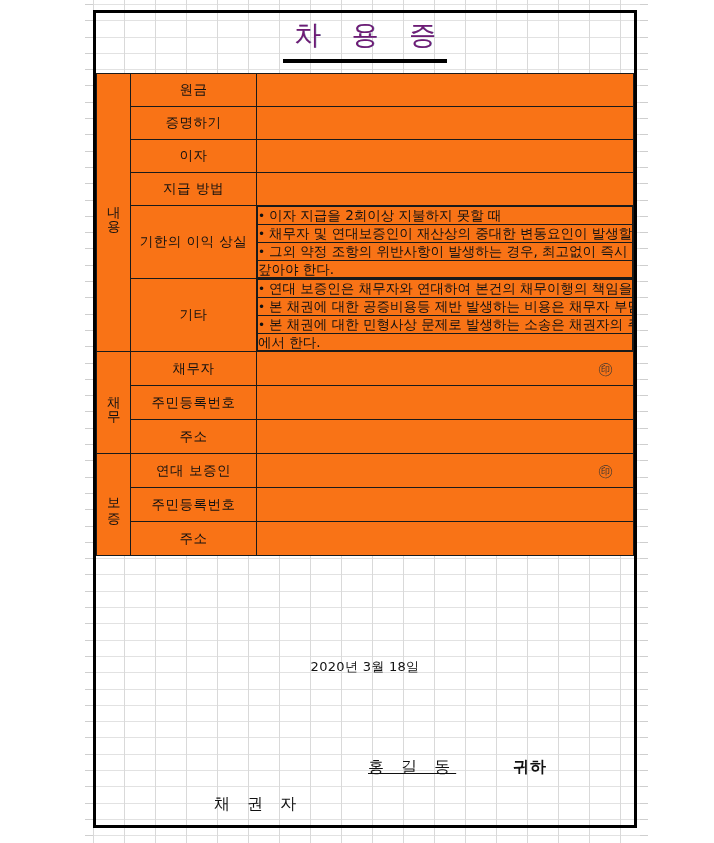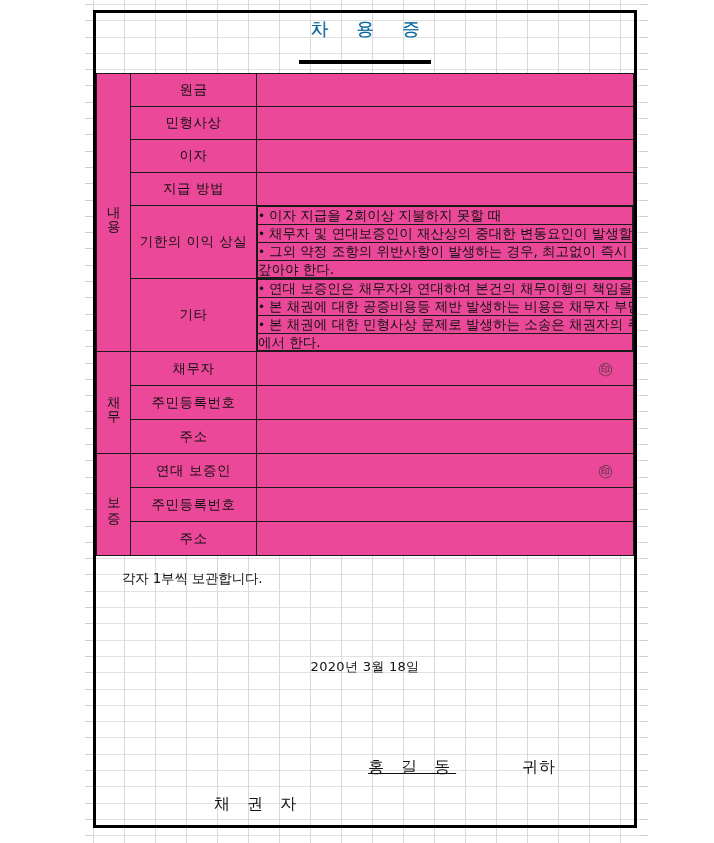--- a/index.html
+++ b/index.html
@@ -69,44 +69,44 @@
     position: absolute;
     left: 96px;
     top: 13px;
     width: 538px;
     height: 58px;
     display: flex;
     align-items: center;
     justify-content: center;
   }
   #doc-title {
-    font-size: 18px;
+    font-size: 27px;
     letter-spacing: 11px;
     padding-left: 11px;
-    color: #0369a1;
+    color: #701a75;
     text-shadow: 0.5px 0 0 #8fa8bd;
     border-bottom: 4px solid #000;
-    padding-bottom: 21px;
+    padding-bottom: 9px;
     line-height: 1.05;
   }
 
   
   #main-table {
     position: absolute;
     left: 96px;
     top: 73px;
     width: 538px;
     border-collapse: collapse;
     table-layout: fixed;
   }
   #main-table td {
     border: 1.4px solid #1a1a1a;
     font-size: 13.5px;
     padding: 0;
-    background: #ec4899;
+    background: #f97316;
     vertical-align: middle;
   }
   td.sidehead {
     width: 33px;
     background: #c8c8c8;
     text-align: center;
     vertical-align: middle;
   }
   .vert {
     writing-mode: vertical-rl;
@@ -196,22 +196,23 @@
     margin-top: 37px;
   }
   #sig-name {
     position: absolute;
     left: 272px; top: 0;
     letter-spacing: 6px;
     text-decoration: underline;
   }
   #sig-honorific {
     position: absolute;
-    left: 426px; top: 0;
+    left: 417px; top: 0;
     letter-spacing: 1px;
+    font-weight: bold;
   }
 </style>
 </head>
 <body>
 
 <div id="sheet-grid"></div>
 <div id="grid-mask-left"></div>
 <div id="grid-mask-right"></div>
 
 <div id="doc-frame"></div>
@@ -224,21 +225,21 @@
   <tbody>
 
     <tr>
       <td class="sidehead" rowspan="6">
         <span class="vert">내용</span>
       </td>
       <td class="rowlabel" style="height:32px">원금</td>
       <td class="valuecell"></td>
     </tr>
     <tr>
-      <td class="rowlabel" style="height:32px">민형사상</td>
+      <td class="rowlabel" style="height:32px">증명하기</td>
       <td class="valuecell"></td>
     </tr>
     <tr>
       <td class="rowlabel" style="height:32px">이자</td>
       <td class="valuecell"></td>
     </tr>
     <tr>
       <td class="rowlabel" style="height:32px">지급 방법</td>
       <td class="valuecell"></td>
     </tr>
@@ -319,21 +320,20 @@
       <td class="valuecell"></td>
     </tr>
     <tr>
       <td class="rowlabel" style="height:33px">주소</td>
       <td class="valuecell"></td>
     </tr>
   </tbody>
 </table>
 
 <div id="statement">
-  <div>각자 1부씩 보관합니다.</div>
 </div>
 
 <div id="doc-date">2020년 3월 18일</div>
 
 <div id="signature-row">
   <span id="sig-role">채 권 자</span>
   <span id="sig-name">홍 길 동</span>
   <span id="sig-honorific">귀하</span>
 </div>
 

